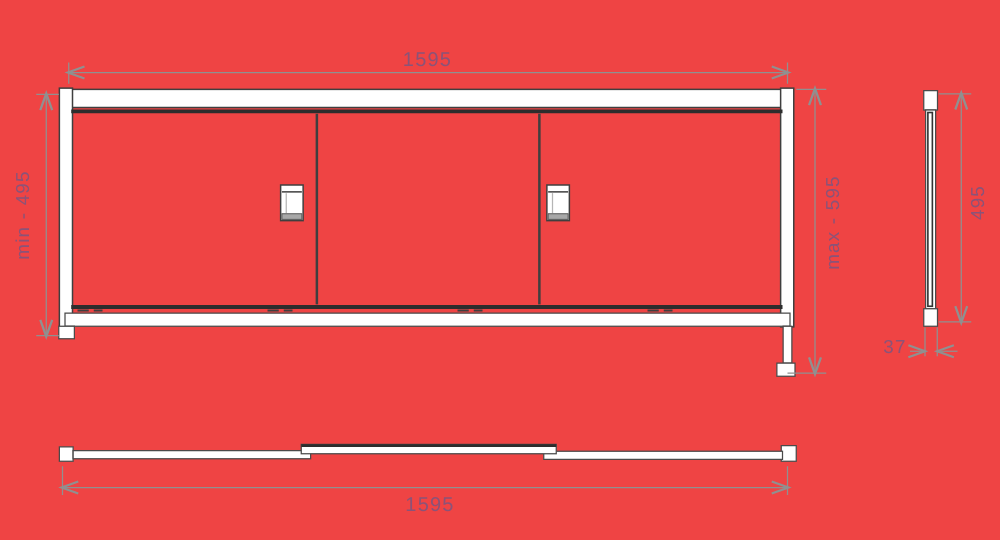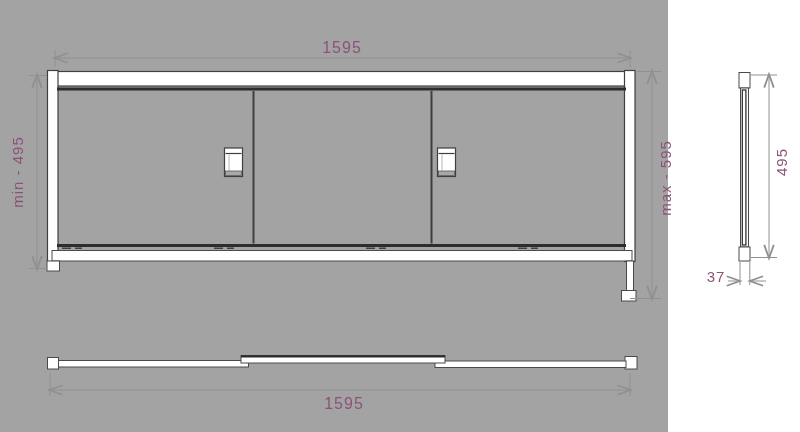--- a/index.html
+++ b/index.html
@@ -6,23 +6,23 @@
     margin: 0;
     padding: 0;
     background: #ffffff;
     width: 800px;
     height: 432px;
     overflow: hidden;
     font-family: "Liberation Sans", sans-serif;
   }
   .canvas-wrap {
     position: relative;
-    width: 668px;
+    width: 800px;
     height: 432px;
-    background: #a3a3a3;
+    background: #ef4444;
   }
   svg text {
     font-family: "Liberation Sans", "DejaVu Sans", sans-serif;
     letter-spacing: 1px;
   }
   .obj { fill: #ffffff; stroke: #3f3f3f; stroke-width: 1.2; }
   .obj-thin { fill: #ffffff; stroke: #4a4a4a; stroke-width: 1; }
   .track { stroke: #2d2d2d; }
   .dim { stroke: #909090; stroke-width: 1; fill: none; }
   .divider { stroke: #3f3f3f; stroke-width: 2; }

